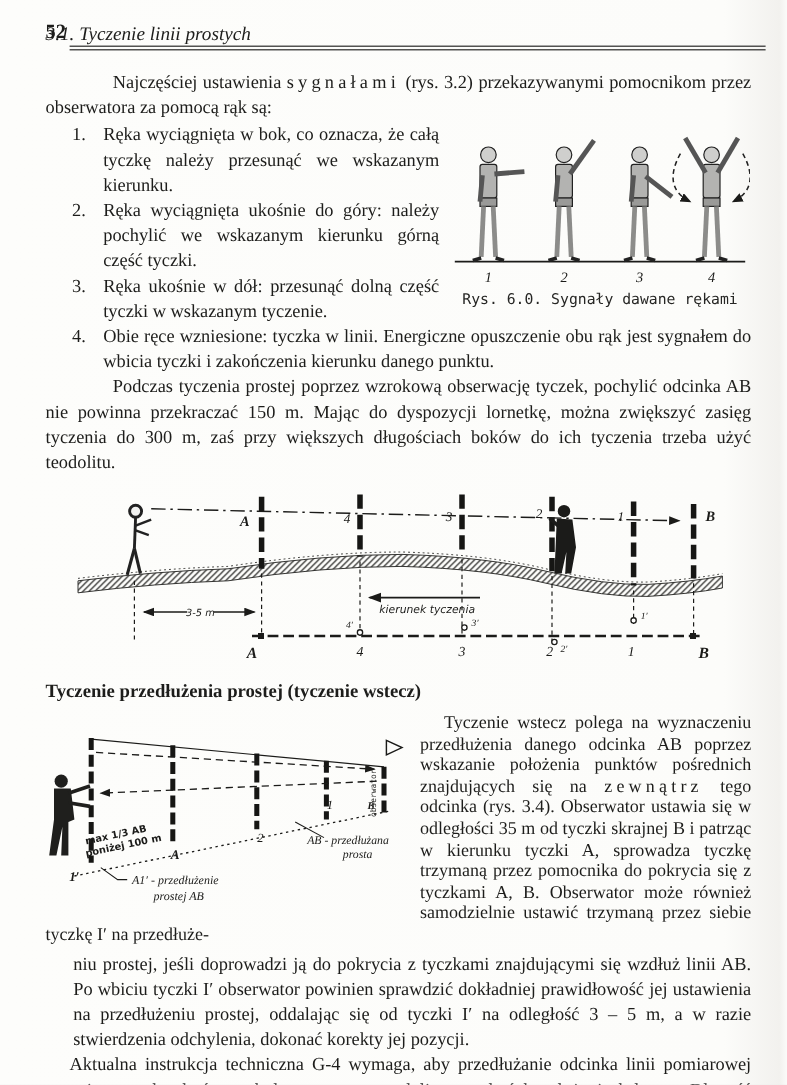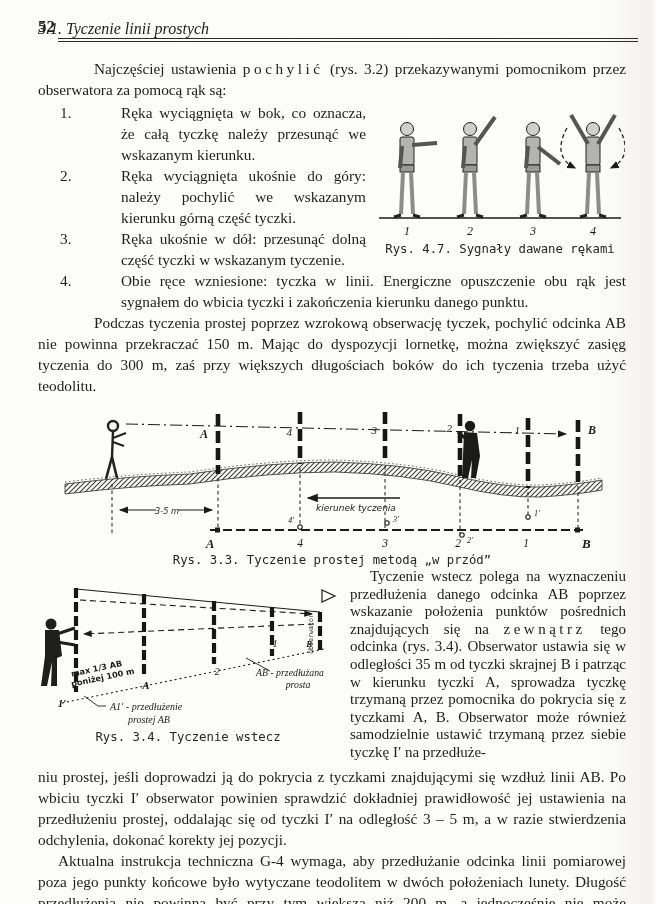--- a/index.html
+++ b/index.html
@@ -27,54 +27,54 @@
   .indent{text-indent:56px;}
   .seg-i{}
   .seg-sp{letter-spacing:3.5px;}
   
   .listblock{margin-top:2px;}
   .fig32{float:right;width:252px;margin:-6px 0 0 8px;text-align:center;}
   .fig32 svg{display:block;margin:0 auto;}
   .caption{font-family:"DejaVu Sans Mono", monospace;font-size:12.3px;line-height:15px;color:#262624;text-align:center;}
   .li{display:flex;margin-left:22px;}
   .li .num{flex:0 0 26px;text-align:left;}
-  .li .litxt{flex:1;text-align:justify;margin-left:35px;}
+  .li .litxt{flex:1;text-align:justify;}
   .li.clear{clear:right;}
   
   .fig33{margin:6px auto 0 auto;width:545px;text-align:center;}
   .fig33 svg{display:block;}
   .fig33 .caption{margin-top:1px;}
   
   h2{font-size:15.6px;margin:14px 0 8px 0;font-weight:bold;}
   
   .fig34{float:left;width:312px;margin:4px 6px 2px -6px;text-align:center;}
   .fig34 svg{display:block;}
   .colpara{text-align:justify;font-size:15px;line-height:17.6px;text-indent:20px;}
-  .cont{clear:both;margin-top:4px;}
+  .cont{clear:both;margin-top:4px;margin-left:23px;}
   .indent2{text-indent:20px;}
   
   text{fill:#1b1b19;}
   .ser-i{font-family:"Liberation Serif",serif;font-style:italic;}
   .ser-bi{font-family:"Liberation Serif",serif;font-style:italic;font-weight:bold;}
   .hand{font-family:"DejaVu Sans",sans-serif;font-style:italic;}
   .mono{font-family:"DejaVu Sans Mono",monospace;}
   .sans-b{font-family:"DejaVu Sans",sans-serif;font-weight:bold;}
 </style>
 </head>
 <body>
 
 <div class="page">
 
   <div class="hdr">
     <span class="pageno">52</span>
     <span class="htitle">3.1. Tyczenie linii prostych</span>
     <div class="rule"></div>
   </div>
 
-  <p class="indent"><span>Najczęściej ustawienia </span><span class="seg-sp">pochylić</span><span> (rys. 3.2) przekazywanymi pomocnikom przez obserwatora za pomocą rąk są:</span></p>
+  <p class="indent"><span>Najczęściej ustawienia </span><span class="seg-sp">sygnałami</span><span> (rys. 3.2) przekazywanymi pomocnikom przez obserwatora za pomocą rąk są:</span></p>
 
   <div class="listblock">
     <figure class="fig32" style="margin:0 0 0 8px;">
       <svg width="250" height="140" viewBox="0 0 250 140">
         <defs>
           <marker id="ar" markerWidth="8" markerHeight="8" refX="6" refY="3" orient="auto">
             <path d="M0,0 L7,3 L0,6 Z" fill="#1b1b19"></path>
           </marker>
         </defs>
         <line x1="4" y1="116" x2="246" y2="116" stroke="#1b1b19" stroke-width="1.6"></line>
@@ -127,21 +127,21 @@
           <line x1="224" y1="113" x2="231" y2="115" stroke-width="3"></line>
           <path d="M192,26 C182,44 184,58 200,66" stroke-width="1.3" stroke-dasharray="4 3" marker-end="url(#ar)"></path>
           <path d="M244,26 C254,44 252,58 236,66" stroke-width="1.3" stroke-dasharray="4 3" marker-end="url(#ar)"></path>
         </g>
         <text x="32" y="133" class="ser-i" font-size="12" text-anchor="middle">1</text>
         <text x="95" y="133" class="ser-i" font-size="12" text-anchor="middle">2</text>
         <text x="158" y="133" class="ser-i" font-size="12" text-anchor="middle">3</text>
         <text x="218" y="133" class="ser-i" font-size="12" text-anchor="middle">4</text>
       </svg>
       <figcaption class="caption">
-        <div>Rys. 4.7. Sygnały dawane rękami</div>
+        <div>Rys. 6.0. Sygnały dawane rękami</div>
       </figcaption>
     </figure>
 
     <div class="li">
       <span class="num">1.</span>
       <div class="litxt"><span>Ręka wyciągnięta w bok, co oznacza, że całą tyczkę należy przesunąć we wskazanym kierunku.</span></div>
     </div>
     <div class="li">
       <span class="num">2.</span>
       <div class="litxt"><span>Ręka wyciągnięta ukośnie do góry: należy pochylić we wskazanym kierunku górną część tyczki.</span></div>
@@ -239,23 +239,23 @@
       <text x="325" y="145" class="ser-i" font-size="11.5" text-anchor="middle">3</text>
       <text x="398" y="145" class="ser-i" font-size="11.5" text-anchor="middle">2</text>
       <text x="466" y="145" class="ser-i" font-size="11.5" text-anchor="middle">1</text>
       <text x="522" y="146" class="ser-bi" font-size="13">B</text>
 
       <text x="234" y="121" class="ser-i" font-size="8" text-anchor="end">4′</text>
       <text x="333" y="120" class="ser-i" font-size="8">3′</text>
       <text x="407" y="141" class="ser-i" font-size="8">2′</text>
       <text x="474" y="114" class="ser-i" font-size="8">1′</text>
     </svg>
-    <figcaption class="caption">Rys. 3.3. Tyczenie prostej metodą „w przód”</figcaption>
   </figure>
 
+  <h2>Tyczenie przedłużenia prostej (tyczenie wstecz)</h2>
 
   <figure class="fig34">
     <svg width="306" height="158" viewBox="0 0 306 158">
       <defs>
         <marker id="ar3" markerWidth="9" markerHeight="8" refX="7" refY="3" orient="auto">
           <path d="M0,0 L8,3 L0,6 Z" fill="#1b1b19"></path>
         </marker>
       </defs>
 
       <line x1="30" y1="131" x2="292" y2="77" stroke="#1b1b19" stroke-width="1.1" stroke-dasharray="2 3"></line>
@@ -292,21 +292,20 @@
       <line x1="214" y1="86" x2="238" y2="99" stroke="#1b1b19" stroke-width="0.9"></line>
       <text x="258" y="104" class="ser-i" font-size="9.8" text-anchor="middle">AB - przedłużana</text>
       <text x="266" y="116" class="ser-i" font-size="9.8" text-anchor="middle">prosta</text>
       <text x="30" y="135" class="ser-bi" font-size="11" text-anchor="middle">1′</text>
       <path d="M52,124 L66,134 L74,134" fill="none" stroke="#1b1b19" stroke-width="0.9"></path>
       <text x="78" y="138" class="ser-i" font-size="10">A1′ - przedłużenie</text>
       <text x="96" y="151" class="ser-i" font-size="10">prostej AB</text>
       <text transform="rotate(-90 281 62)" x="281" y="62" class="mono" font-size="6.6" text-anchor="middle">obserwator</text>
       <text x="280" y="75" class="ser-bi" font-size="8.5" text-anchor="end">B</text>
     </svg>
-    <figcaption class="caption">Rys. 3.4. Tyczenie wstecz</figcaption>
   </figure>
 
   <p class="colpara"><span>Tyczenie wstecz polega na wyznaczeniu przedłużenia danego odcinka </span><span class="seg-i">AB</span><span> poprzez wskazanie położenia punktów pośrednich znajdujących się na </span><span class="seg-sp">zewnątrz</span><span> tego odcinka (rys. 3.4). Obserwator ustawia się w odległości 35 m od tyczki skrajnej </span><span class="seg-i">B</span><span> i patrząc w kierunku tyczki </span><span class="seg-i">A</span><span>, sprowadza tyczkę trzymaną przez pomocnika do pokrycia się z tyczkami </span><span class="seg-i">A, B</span><span>. Obserwator może również samodzielnie ustawić trzymaną przez siebie tyczkę </span><span class="seg-i">I′</span><span> na przedłuże-</span></p>
 
   <p class="cont"><span>niu prostej, jeśli doprowadzi ją do pokrycia z tyczkami znajdującymi się wzdłuż linii </span><span class="seg-i">AB</span><span>. Po wbiciu tyczki </span><span class="seg-i">I′</span><span> obserwator powinien sprawdzić dokładniej prawidłowość jej ustawienia na przedłużeniu prostej, oddalając się od tyczki </span><span class="seg-i">I′</span><span> na odległość 3 – 5 m, a w razie stwierdzenia odchylenia, dokonać korekty jej pozycji.</span></p>
 
   <p class="indent2"><span>Aktualna instrukcja techniczna G-4 wymaga, aby przedłużanie odcinka linii pomiarowej poza jego punkty końcowe było wytyczane teodolitem w dwóch położeniach lunety. Długość przedłużenia nie powinna być przy tym większa niż 200 m, a jednocześnie nie może przekroczyć połowy długości linii przedłużanej.</span></p>
 
 </div>
 

